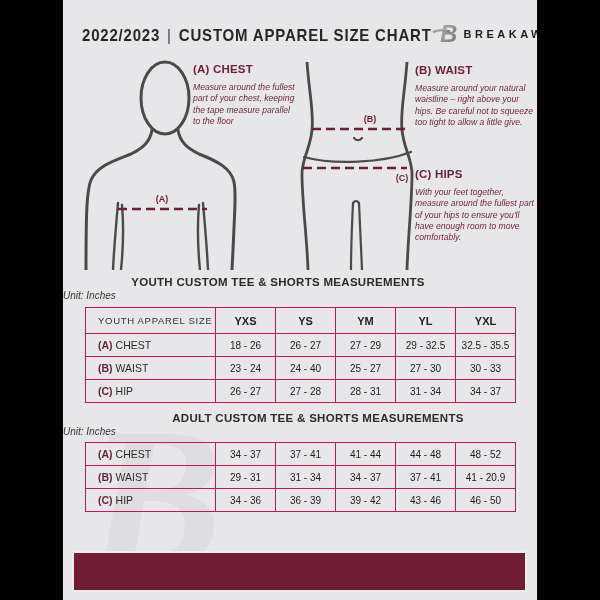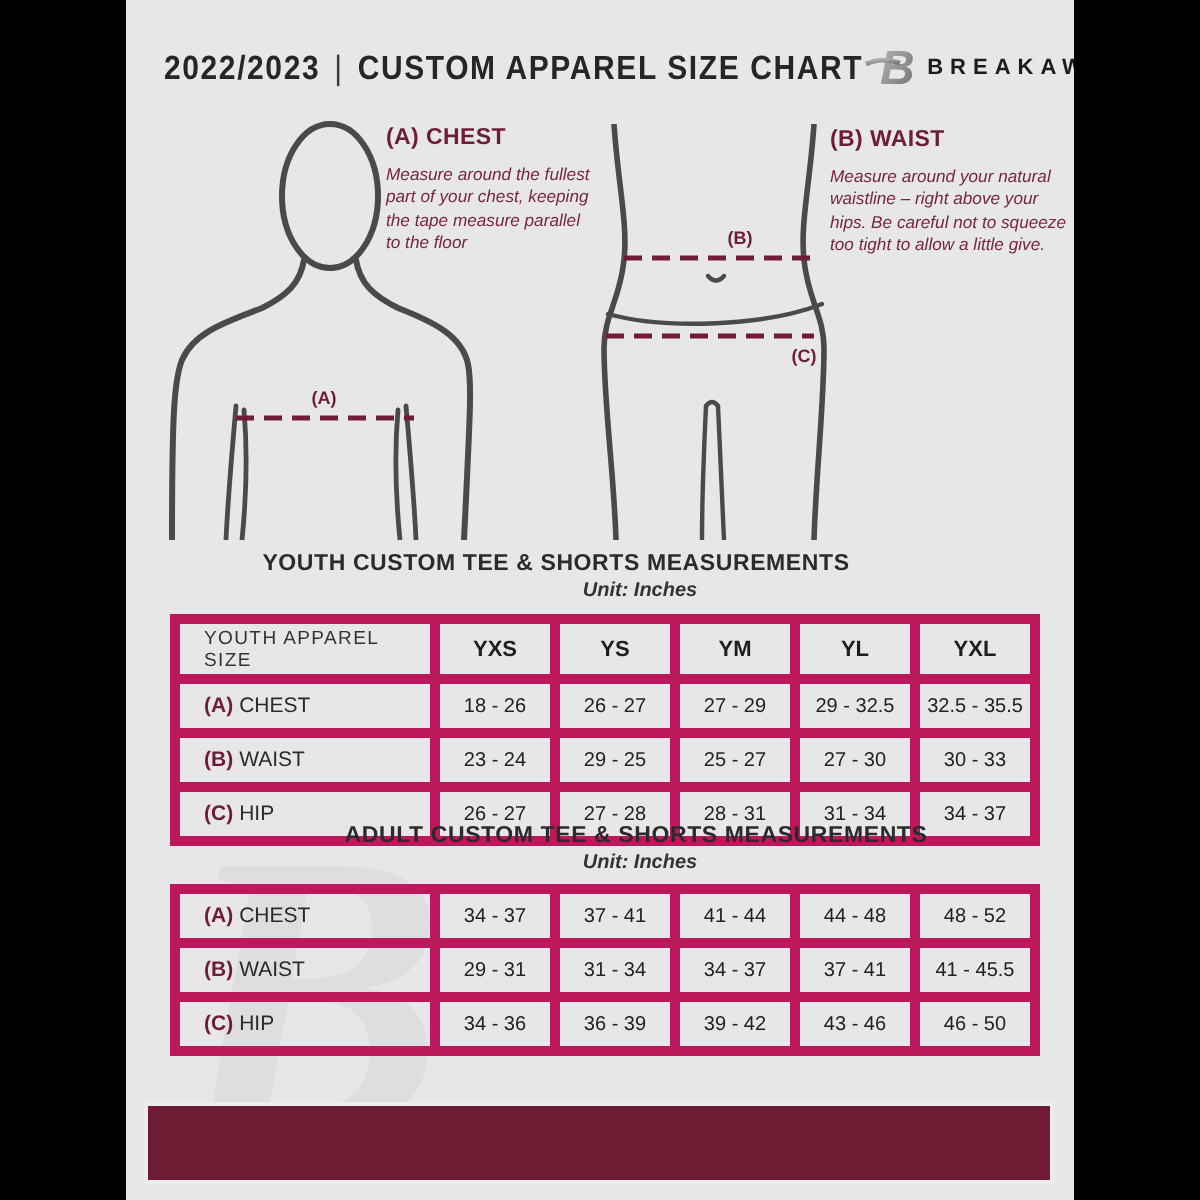--- a/index.html
+++ b/index.html
@@ -30,30 +30,30 @@
   .guide-p{
     margin-top:7px;font-size:8.6px;font-style:italic;color:#76263e;
     line-height:1.32;white-space:pre-line;
   }
   
   .tbl-title{
     position:absolute;left:0;width:430px;text-align:center;
     font-size:11.5px;font-weight:800;color:#2b2b2b;letter-spacing:.3px;
   }
   .tbl-unit{
-    position:absolute;left:0;width:514px;text-align:center;
-    font-size:10px;font-style:italic;font-weight:700;color:#333;
+    position:absolute;left:0;width:514px;
+    font-size:10px;font-style:italic;font-weight:400;color:#333;
   }
   
   table.size-table{
     position:absolute;left:22px;width:430px;border-collapse:collapse;
     table-layout:fixed;
   }
   .size-table th,.size-table td{
-    border:5px solid #be185d;padding:0 0;
+    border:1px solid #be185d;padding:0 0;
   }
   .size-table th{height:25px;font-size:11px;font-weight:700;color:#1e1e1e;text-align:center;}
   .size-table th.lblh{
     font-size:9.5px;font-weight:400;letter-spacing:.7px;color:#333;
     text-align:left;padding-left:12px;
   }
   .size-table td{height:22px;font-size:10px;color:#222;text-align:center;}
   .size-table td.lbl{text-align:left;padding-left:12px;font-size:10.5px;color:#2a2a2a;}
   .pfx{color:#6f1c35;font-weight:800;margin-right:3px;}
   
@@ -130,20 +130,23 @@
     <line x1="5" y1="106" x2="109" y2="106" stroke="#711c35" stroke-width="2.6" stroke-dasharray="9 5"></line>
     <text x="104" y="119" text-anchor="middle" font-size="9" font-weight="bold" fill="#711c35">(C)</text>
   </svg>
 
   <div class="guide-block above" style="left:352px;top:64px;width:118px;">
     <div class="guide-h">(B) WAIST</div>
     <div class="guide-p">Measure around your natural waistline – right above your hips. Be careful not to squeeze too tight to allow a little give.</div>
   </div>
 
   <div class="guide-block above" style="left:352px;top:168px;width:124px;">
+    <div class="guide-h">(C) HIPS</div>
+    <div class="guide-p">With your feet together, measure around the fullest part of your hips to ensure you'll
+have enough room to move comfortably.</div>
   </div>
 
   <div class="tbl-title above" style="top:276px;">YOUTH CUSTOM TEE &amp; SHORTS MEASUREMENTS</div>
   <div class="tbl-unit above" style="top:290px;">Unit: Inches</div>
   <table class="size-table above" style="top:307px;">
     <colgroup>
         <col style="width:130px">
         <col style="width:60px">
         <col style="width:60px">
         <col style="width:60px">
@@ -163,21 +166,21 @@
       <td class="lbl"><span class="pfx">(A)</span><span>CHEST</span></td>
       <td>18 - 26</td>
       <td>26 - 27</td>
       <td>27 - 29</td>
       <td>29 - 32.5</td>
       <td>32.5 - 35.5</td>
     </tr>
     <tr>
       <td class="lbl"><span class="pfx">(B)</span><span>WAIST</span></td>
       <td>23 - 24</td>
-      <td>29 - 25</td>
+      <td>24 - 40</td>
       <td>25 - 27</td>
       <td>27 - 30</td>
       <td>30 - 33</td>
     </tr>
     <tr>
       <td class="lbl"><span class="pfx">(C)</span><span>HIP</span></td>
       <td>26 - 27</td>
       <td>27 - 28</td>
       <td>28 - 31</td>
       <td>31 - 34</td>
@@ -205,21 +208,21 @@
       <td>41 - 44</td>
       <td>44 - 48</td>
       <td>48 - 52</td>
     </tr>
     <tr>
       <td class="lbl"><span class="pfx">(B)</span><span>WAIST</span></td>
       <td>29 - 31</td>
       <td>31 - 34</td>
       <td>34 - 37</td>
       <td>37 - 41</td>
-      <td>41 - 45.5</td>
+      <td>41 - 20.9</td>
     </tr>
     <tr>
       <td class="lbl"><span class="pfx">(C)</span><span>HIP</span></td>
       <td>34 - 36</td>
       <td>36 - 39</td>
       <td>39 - 42</td>
       <td>43 - 46</td>
       <td>46 - 50</td>
     </tr>
   </tbody>

